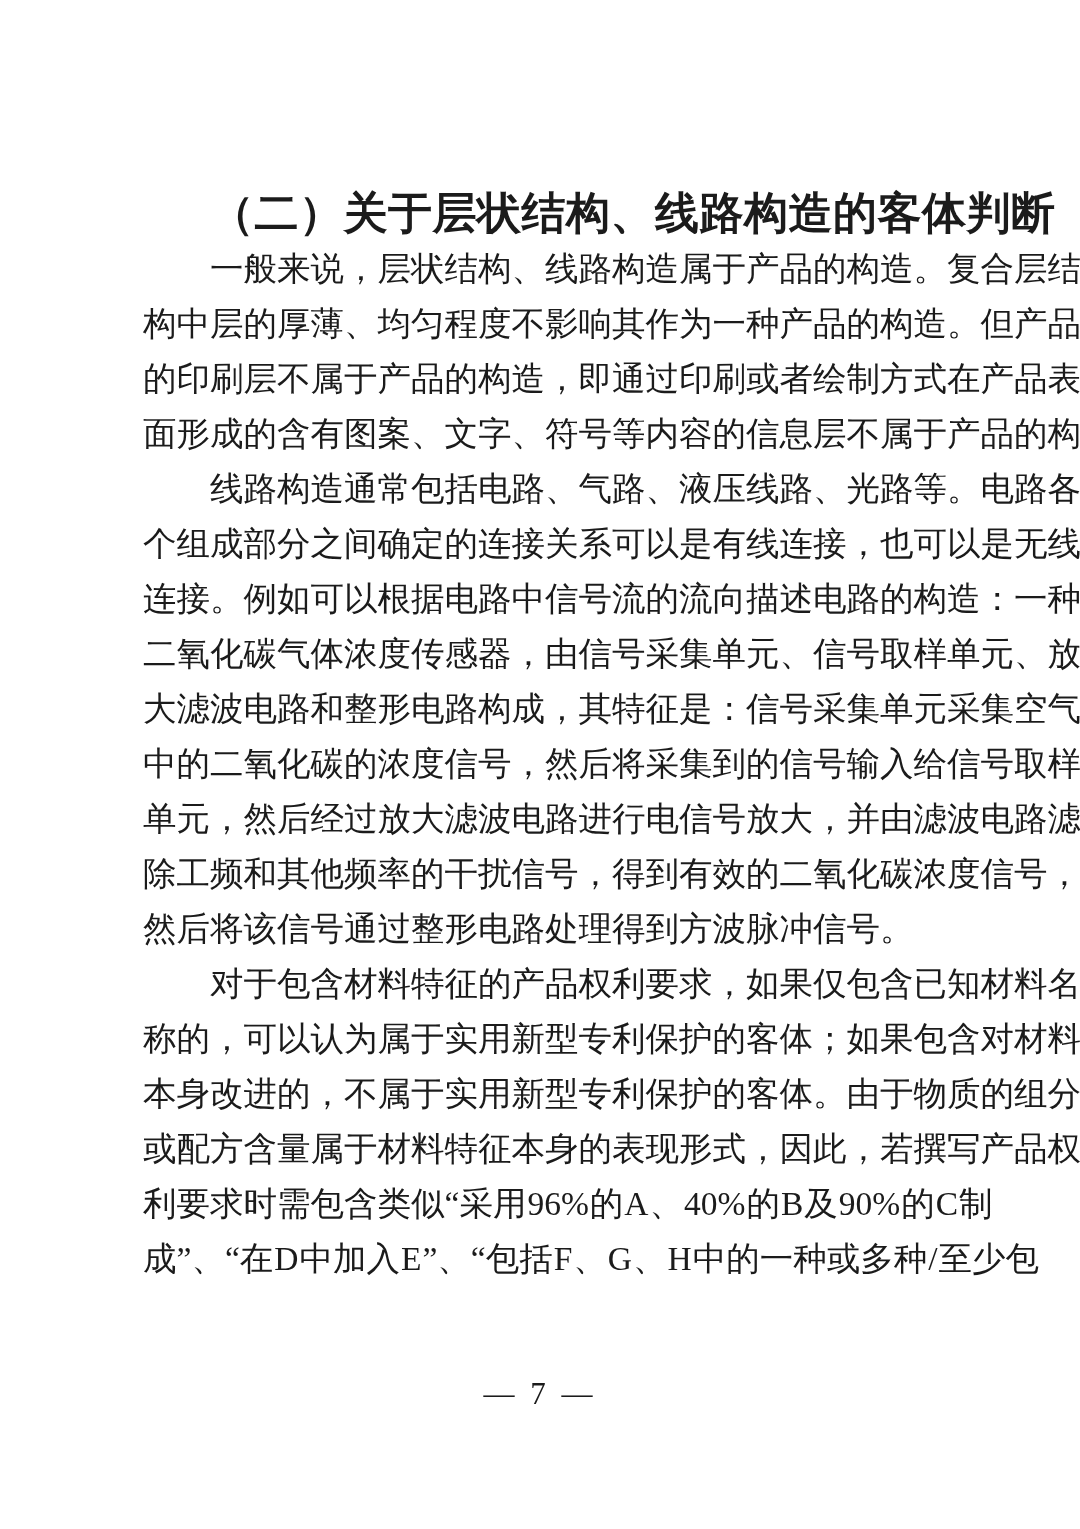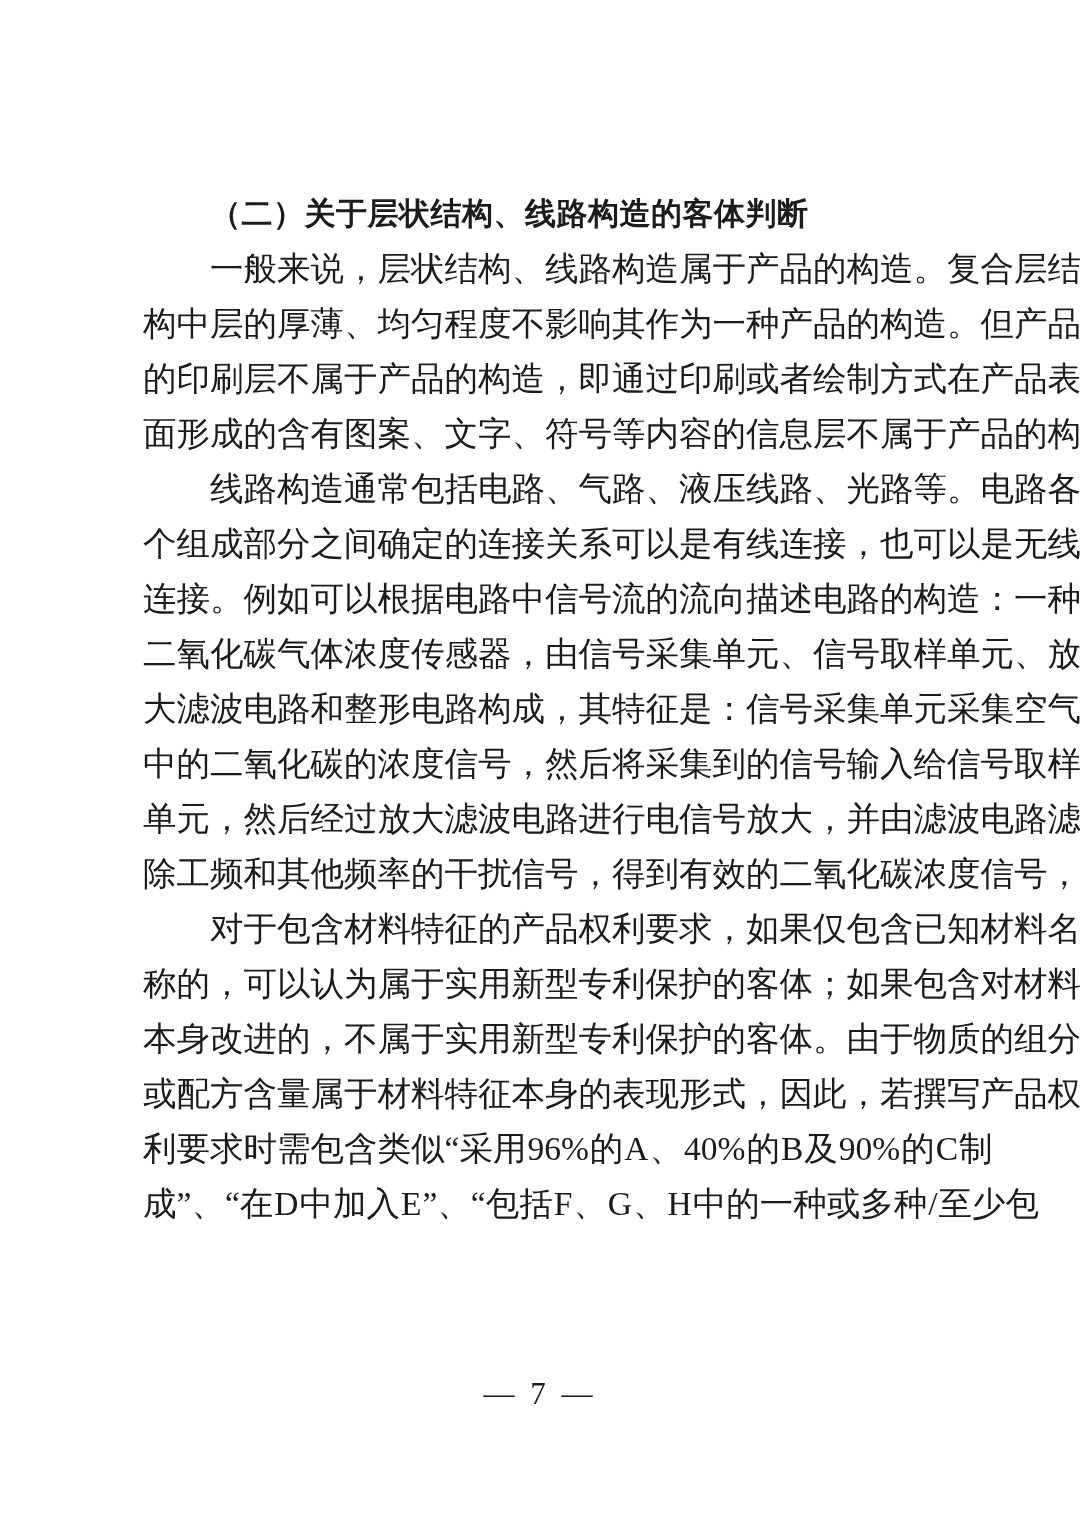--- a/index.html
+++ b/index.html
@@ -59,21 +59,21 @@
     text-align: left;
   }
 
   
   .indent {
     padding-left: 67px;
   }
 
   .heading {
     font-weight: 700;
-    font-size: 31px;
+    font-size: 44px;
     letter-spacing: 0.5px;
   }
 
   
   .lat {
     font-family: "Liberation Serif", "DejaVu Serif", serif;
     padding: 0 1px;
   }
 
   
@@ -464,20 +464,23 @@
             <span>二</span>
             <span>氧</span>
             <span>化</span>
             <span>碳</span>
             <span>浓</span>
             <span>度</span>
             <span>信</span>
             <span>号</span>
             <span>，</span>
           </div>
+        <div class="line flush">
+          <span>然后将该信号通过整形电路处理得到方波脉冲信号。</span>
+        </div>
       </div>
 
     </div>
 
     <div>
 
 
       <div class="block">
         <div class="line just indent">
 

